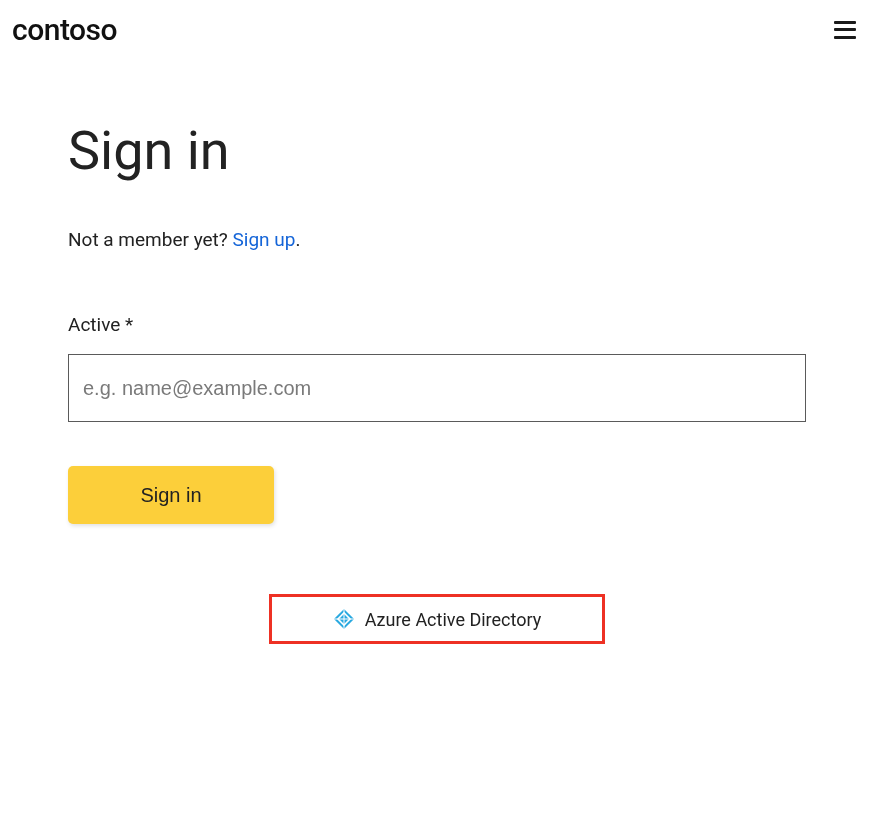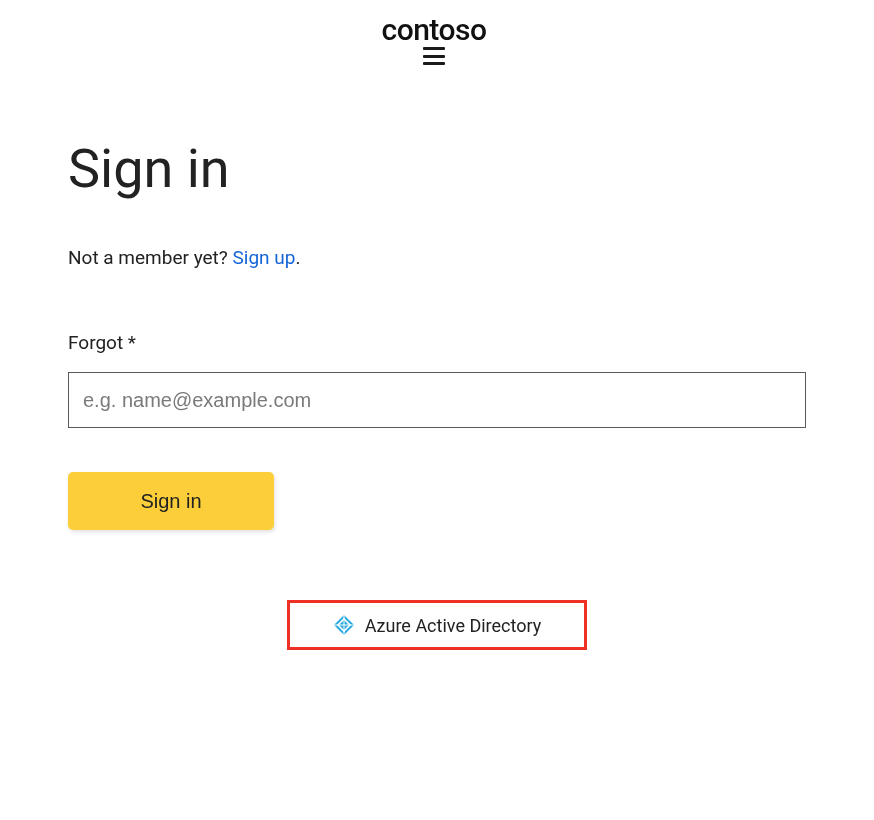--- a/index.html
+++ b/index.html
@@ -9,21 +9,20 @@
       height: 820px;
       background: #ffffff;
       color: #1a1a1a;
       position: relative;
     }
     .header {
       display: flex;
       justify-content: space-between;
       align-items: center;
       padding: 12px 18px 12px 12px;
-      flex-direction: column;
     }
     .logo {
       font-size: 30px;
       font-weight: 500;
       letter-spacing: -0.5px;
       color: #111;
     }
     .hamburger {
       width: 22px;
       height: 18px;
@@ -61,21 +60,21 @@
     .member-line .period { color: #222; }
     .field-group { margin-bottom: 26px; }
     .field-label {
       display: block;
       font-size: 19px;
       color: #222;
       margin-bottom: 18px;
     }
     .text-input {
       width: 100%;
-      height: 56px;
+      height: 68px;
       padding: 0 14px;
       font-size: 20px;
       color: #333;
       border: 1.5px solid #5a5a5a;
       background: #fff;
       outline: none;
     }
     .text-input::placeholder { color: #7a7a7a; }
     .actions { margin-top: 44px; }
     .signin-btn {
@@ -93,21 +92,21 @@
     }
     .forgot-link {
       display: inline-block;
       font-size: 19px;
       color: #1565d8;
       text-decoration: none;
       cursor: pointer;
     }
     .sso-box {
       margin: 26px auto 0 auto;
-      width: 300px;
+      width: 336px;
       height: 50px;
       border: 3px solid #ee3124;
       display: flex;
       align-items: center;
       justify-content: center;
       gap: 10px;
       cursor: pointer;
     }
     .sso-label {
       font-size: 18px;
@@ -132,21 +131,21 @@
 </div>
 
 <div class="main">
   <h1 class="title">Sign in</h1>
 
   <p class="member-line">
     <span>Not a member yet? </span><a>Sign up</a><span class="period">.</span>
   </p>
 
   <div class="field-group">
-    <label class="field-label">Forgot *</label>
+    <label class="field-label">Active *</label>
     <input type="text" class="text-input" placeholder="e.g. name@example.com" style="">
   </div>
 
   <div class="field-group">
   </div>
 
   <div class="actions">
     <button class="signin-btn">Sign in</button>
   </div>
 

